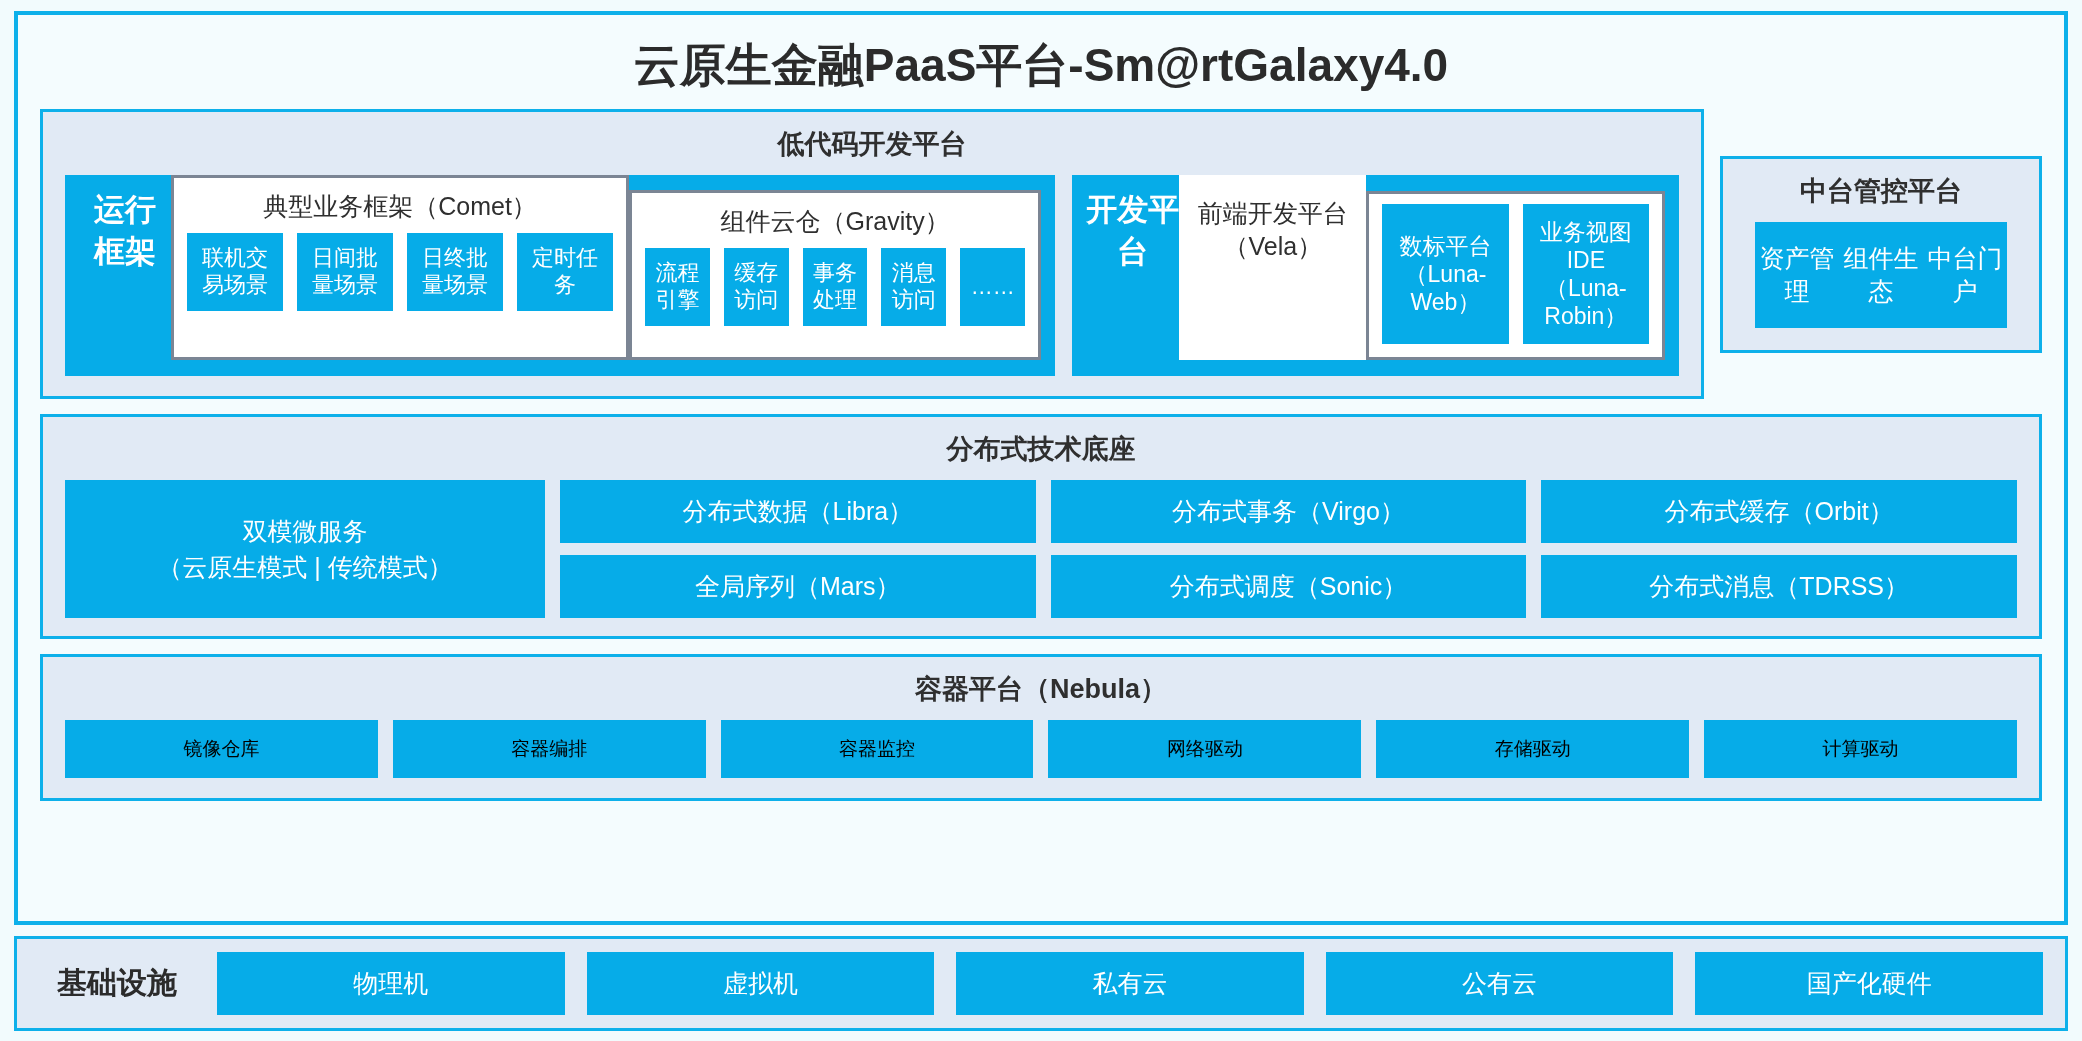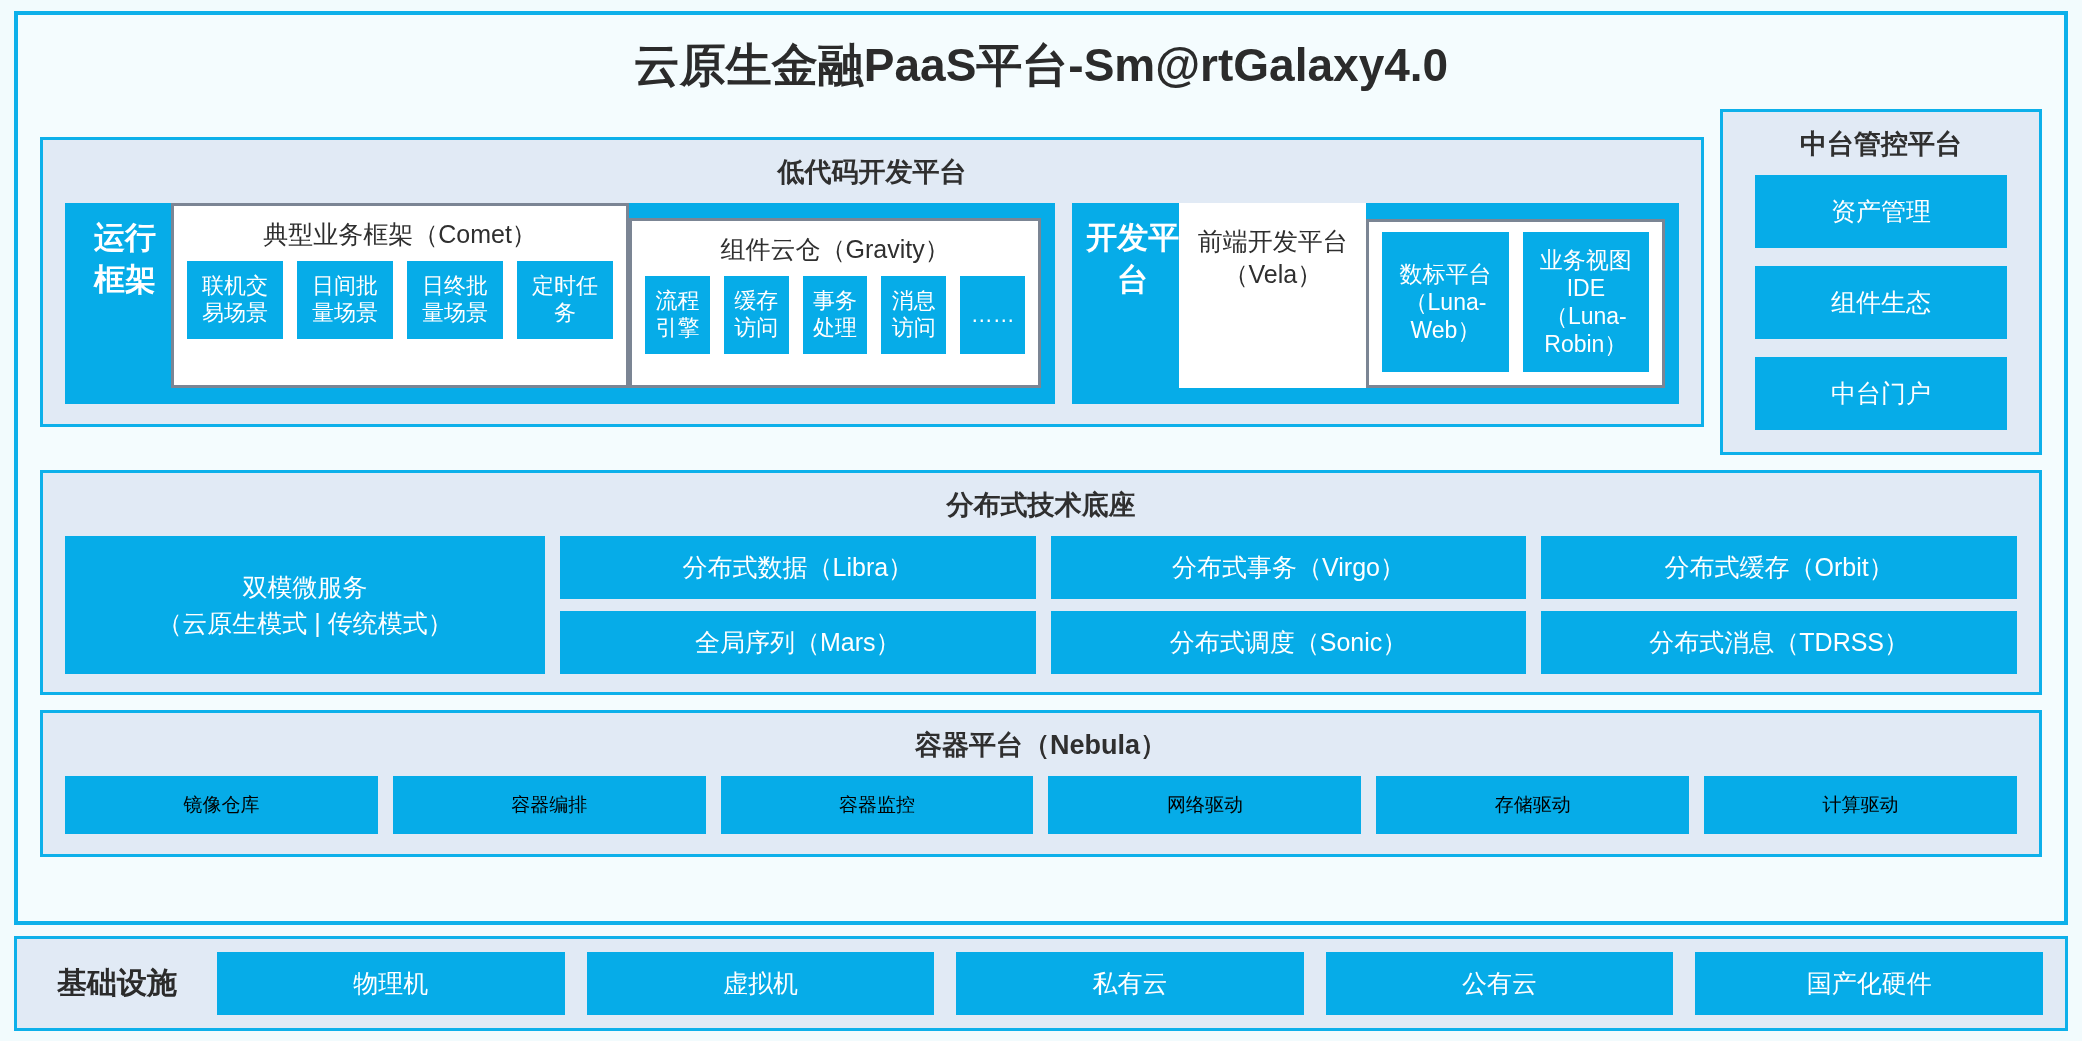--- a/index.html
+++ b/index.html
@@ -145,22 +145,21 @@
 
   .chip-tall {
     padding: 14px 6px;
     flex-direction: column;
     font-size: 23px;
   }
 
   
   .control-list {
     display: flex;
-    flex-direction: column;
-    gap: 18px;
+    flex-direction: row;
     padding: 0 32px 22px 32px;
     flex: 1 1 auto;
   }
   .control-item {
     background: #06ace8;
     color: #ffffff;
     font-size: 25px;
     text-align: center;
     padding: 20px 0;
   }

